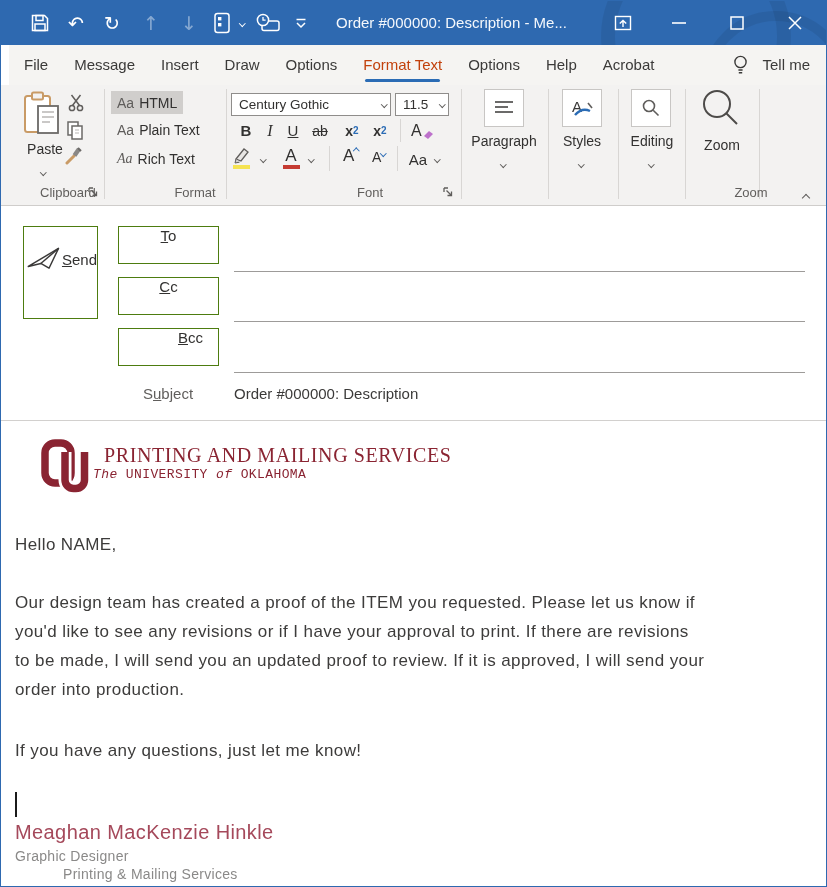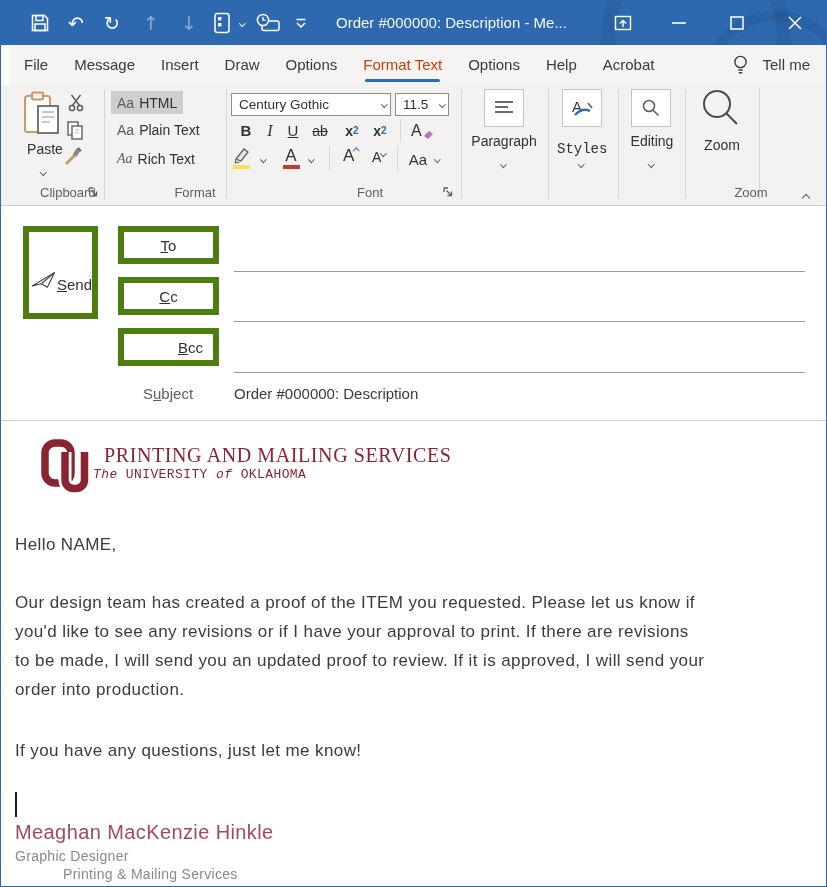--- a/index.html
+++ b/index.html
@@ -44,21 +44,21 @@
   .combo .chev { margin-left:auto; color:#5f5d5b; }
   .fbtn { position:absolute; top:34px; height:23px; min-width:22px; display:flex; align-items:center; justify-content:center; color:#323130; }
   .fbtn3 { position:absolute; top:61px; height:26px; display:flex; align-items:flex-start; justify-content:center; }
   .scriptblue { color:var(--accent,#2b6cb5); font-size:10px; }
   .fmt-item { position:absolute; left:110px; height:23px; display:flex; align-items:center; gap:5px; padding:0 6px; font-size:14px; color:#323130; }
   .fmt-aa { color:#5f5d5b; }
   .selected { background:#d0cecc; }
   .colorbar { position:absolute; left:2px; bottom:1px; width:17px; height:4px; }
   
   .compose { position:absolute; left:0; top:205px; width:100%; height:215px; background:#fff; border-bottom:1px solid #d2d0ce; }
-  .obtn { position:absolute; border:6px solid #4d7c0f; background:#fff; display:flex; align-items:center; justify-content:center; font-size:15px; color:#323130; }
+  .obtn { position:absolute; border:1px solid #4d7c0f; background:#fff; display:flex; align-items:flex-start; justify-content:center; font-size:15px; color:#323130; }
   .fieldline { position:absolute; left:233px; right:21px; height:1px; background:#9d9b99; }
   .u { text-decoration:underline; }
   
   .mailbody { position:absolute; left:0; top:421px; width:100%; height:466px; background:#fff; color:#3d3c3b; }
   .btext { position:absolute; left:14px; font-size:17px; letter-spacing:.4px; line-height:29px; color:#3d3c3b; }
   .logo-line1 { position:absolute; left:103px; top:22px; font-family:"Liberation Serif",serif; font-size:20px; letter-spacing:.6px; color:var(--crimson,#8a2432); white-space:nowrap; }
   .logo-line2 { position:absolute; left:92px; top:45px; font-family:Liberation Mono, monospace; font-size:13px; letter-spacing:.4px; color:var(--crimson,#8a2432); white-space:nowrap; }
   .logo-line2 .it { font-style:italic; text-transform:none; }
   .caret { position:absolute; left:14px; top:370px; width:2px; height:25px; background:#1b1b1b; }
   .sig-name { position:absolute; left:14px; top:399px; font-size:20px; letter-spacing:.4px; color:var(--signature_name,#a5495b); }
@@ -287,21 +287,21 @@
     <div style="position:absolute; left:500px; top:68px;"><span class="chev small" style="color:#5f5d5b;"></span></div>
     <div class="rdiv" style="left:547px;"></div>
 
     <div class="wbox" style="left:561px; top:4px; width:40px; height:38px;">
       <svg width="24" height="22" viewBox="0 0 24 22">
           <text x="2" y="15" font-size="15" font-family="Liberation Sans, sans-serif" fill="#3b3a39">A</text>
           <path d="M5 18 Q12 10 20 14" fill="none" stroke="var(--accent,#2b6cb5)" stroke-width="2.4"></path>
           <path d="M18 6 L22 11" stroke="#5f5d5b" stroke-width="1.6"></path>
         </svg>
     </div>
-    <div class="btn-label" style="left:556px; top:56px; width:50px;font-family:Liberation Mono, monospace;">Styles</div>
+    <div class="btn-label" style="left:556px; top:48px; width:50px;">Styles</div>
     <div style="position:absolute; left:578px; top:68px;"><span class="chev small" style="color:#5f5d5b;"></span></div>
     <div class="rdiv" style="left:617px;"></div>
 
     <div class="wbox" style="left:630px; top:4px; width:40px; height:38px;">
       <svg width="20" height="20" viewBox="0 0 20 20">
           <circle cx="8" cy="8" r="5.5" fill="none" stroke="#5f5d5b" stroke-width="1.6"></circle>
           <path d="M12.2 12.2 L17.5 17.5" stroke="#5f5d5b" stroke-width="1.6"></path>
         </svg>
     </div>
     <div class="btn-label" style="left:625px; top:48px; width:52px;">Editing</div>

